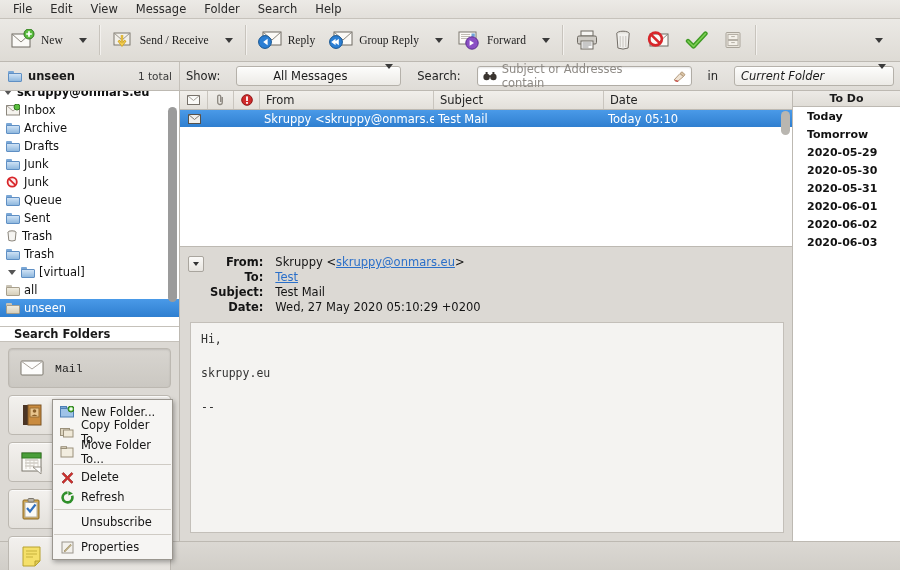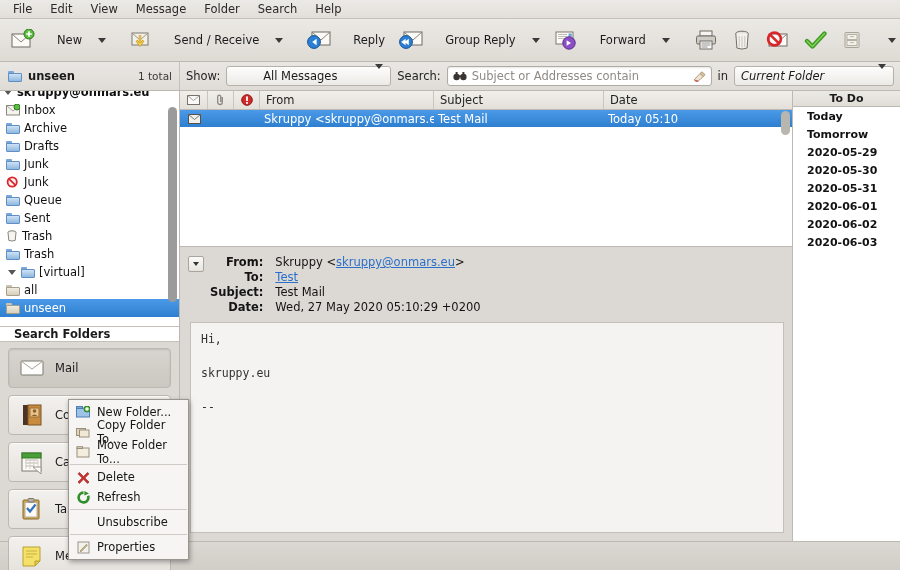--- a/index.html
+++ b/index.html
@@ -13,35 +13,35 @@
        background:linear-gradient(#e8e6e2,#dcd9d4);}
 
   
   .menubar{height:18px;display:flex;align-items:center;padding:0 4px;
     background:linear-gradient(#eceae6,#e2dfda);border-bottom:1px solid #c6c2bb;flex:none;}
   .menubar .mi{padding:1px 9px;font-size:11.5px;color:#2a2a2a;}
 
   
   .toolbar{height:42px;display:flex;align-items:center;flex:none;padding:0 4px;
     background:linear-gradient(#ebe9e5,#dedbd5);border-bottom:1px solid #bdb9b2;position:relative;}
-  .tbtn{display:flex;align-items:center;gap:22px;height:34px;padding:0 7px;border-radius:3px;}
+  .tbtn{display:flex;align-items:center;gap:6px;height:34px;padding:0 7px;border-radius:3px;font-family:Liberation Serif, serif;}
   .tlabel{font-size:11.5px;color:#1c1c1c;white-space:nowrap;}
   .tsep{width:1px;height:30px;background:#c8c4bd;margin:0 5px;box-shadow:1px 0 0 #f3f1ee;}
   .arrow-dn{width:0;height:0;border-left:4.5px solid transparent;border-right:4.5px solid transparent;
     border-top:5px solid #3a3a3a;margin-left:2px;}
   .tb-right{margin-left:auto;display:flex;align-items:center;padding-right:6px;}
 
   
   .filterbar{height:28px;display:flex;align-items:center;flex:none;
     background:linear-gradient(#e9e7e3,#dfdcd7);border-bottom:1px solid #bdb9b2;}
   .fb-folder{width:180px;display:flex;align-items:center;gap:6px;padding-left:8px;height:100%;
     border-right:1px solid #c5c1ba;box-sizing:border-box;}
   .fb-foldername{font-weight:bold;font-size:11.5px;}
   .fb-total{margin-left:auto;padding-right:7px;font-size:10.5px;color:#3a3a3a;}
-  .fb-rest{display:flex;align-items:center;gap:6px;padding:0 6px;flex:1;}
+  .fb-rest{display:flex;align-items:center;gap:16px;padding:0 6px;flex:1;}
   .fb-lab{font-size:11.5px;color:#222;}
   .combo{height:20px;border:1px solid #b5b1aa;border-radius:3px;
     background:linear-gradient(#fdfdfc,#eceae6);display:flex;align-items:center;
     box-shadow:0 1px 0 rgba(255,255,255,.8) inset;position:relative;box-sizing:border-box;}
   .combo .ctext{flex:1;text-align:center;font-size:11.5px;padding:0 6px;color:#1b1b1b;}
   .combo .carr{padding-right:7px;}
   #show-combo{width:165px;}
   #scope-combo{width:160px;}
   #scope-combo .ctext{text-align:left;font-style:italic;}
   .searchbox{flex:1;height:20px;min-width:0;border:1px solid #b0aca5;border-radius:3px;background:#fff;
@@ -64,21 +64,21 @@
   .tri{width:0;height:0;border-left:4px solid transparent;border-right:4px solid transparent;
     border-top:5px solid #555;margin-right:1px;}
   .tbar-scroll{position:absolute;right:2px;top:16px;width:9px;height:195px;border-radius:5px;background:#9b9b9b;}
   .searchfolders{height:20px;display:flex;align-items:center;padding-left:14px;font-weight:bold;
     font-size:11.5px;background:#fff;border-bottom:1px solid #c5c1ba;}
   .modules{padding:6px 8px 6px 8px;display:flex;flex-direction:column;gap:7px;}
   .mbtn{height:38px;border:1px solid #bcb8b1;border-radius:4px;display:flex;align-items:center;gap:10px;
     padding-left:10px;background:linear-gradient(#f3f1ee,#e4e1dc);
     box-shadow:0 1px 0 rgba(255,255,255,.7) inset;}
   .mbtn.active{background:linear-gradient(#d8d5d0,#cbc8c2);box-shadow:inset 0 1px 2px rgba(0,0,0,.12);}
-  .mbtn .mlab{font-size:11.5px;color:#1b1b1b;}
+  .mbtn .mlab{font-size:11.5px;color:#1b1b1b;font-family:Liberation Mono, monospace;}
 
   
   .center{flex:1;display:flex;flex-direction:column;min-width:0;background:#dcd9d4;}
   .mlist{flex:none;height:155px;background:#fff;display:flex;flex-direction:column;position:relative;
     border-bottom:1px solid #bdb9b2;}
   .mhead{height:18px;display:flex;flex:none;
     background:linear-gradient(#f1efeb,#e3e0da);border-bottom:1px solid #bdb9b2;}
   .hc{display:flex;align-items:center;padding-left:6px;font-size:11.5px;color:#232323;
     border-right:1px solid #c9c5be;box-sizing:border-box;}
   .hc.c-icon{width:28px;justify-content:center;padding:0;}
@@ -117,21 +117,21 @@
     display:flex;flex-direction:column;}
   .todo-head{height:15px;display:flex;align-items:center;justify-content:center;font-weight:bold;
     font-size:11px;background:linear-gradient(#eceae6,#e0ddd7);border-bottom:1px solid #bdb9b2;}
   .todo-item{height:18px;display:flex;align-items:center;padding-left:14px;font-weight:bold;font-size:11px;color:#111;}
 
   
   .statusbar{height:28px;flex:none;display:flex;align-items:center;padding-left:10px;gap:8px;
     background:linear-gradient(#dbd8d3,#d1cec8);border-top:1px solid #bdb9b2;}
 
   
-  .ctxmenu{position:absolute;left:68px;top:308px;width:119px;background:#f6f5f3;
+  .ctxmenu{position:absolute;left:52px;top:308px;width:119px;background:#f6f5f3;
     border:1px solid #9a968f;box-shadow:1px 2px 5px rgba(0,0,0,.35);padding:2px 0;z-index:60;}
   .ctxitem{height:20px;display:flex;align-items:center;gap:7px;padding-left:7px;font-size:11.5px;color:#161616;}
   .ctxsep{height:1px;background:#cfcbc4;margin:2px 1px;}
   .ctxicon{width:14px;height:14px;display:flex;align-items:center;justify-content:center;flex:none;}
 
   
   .ico{display:inline-flex;align-items:center;justify-content:center;flex:none;}
   .folder-ico{width:14px;height:11px;position:relative;}
   .folder-ico:before{content:"";position:absolute;left:0;top:0;width:6px;height:3px;
     background:#7aa7d6;border-radius:1px 1px 0 0;}

